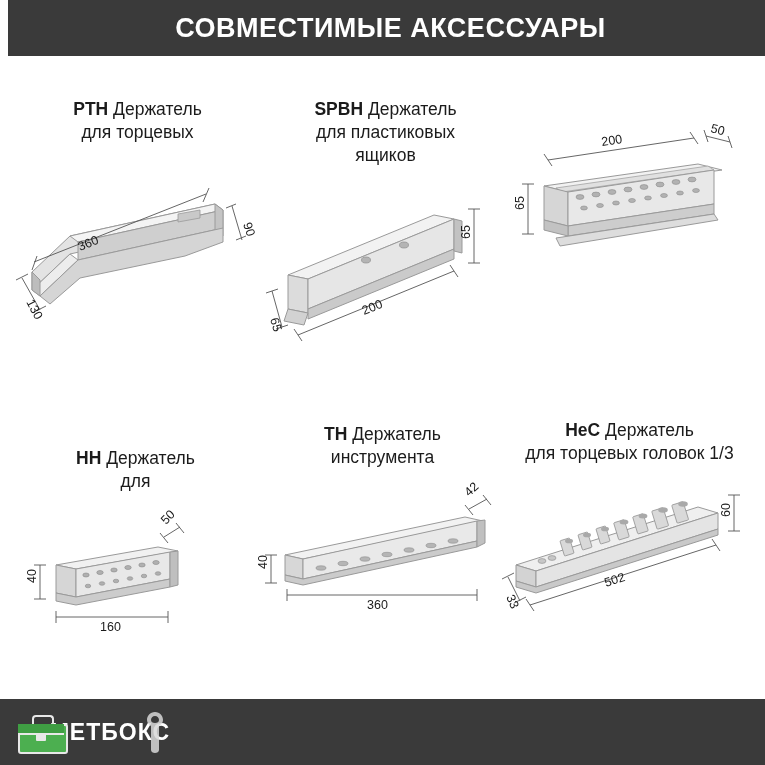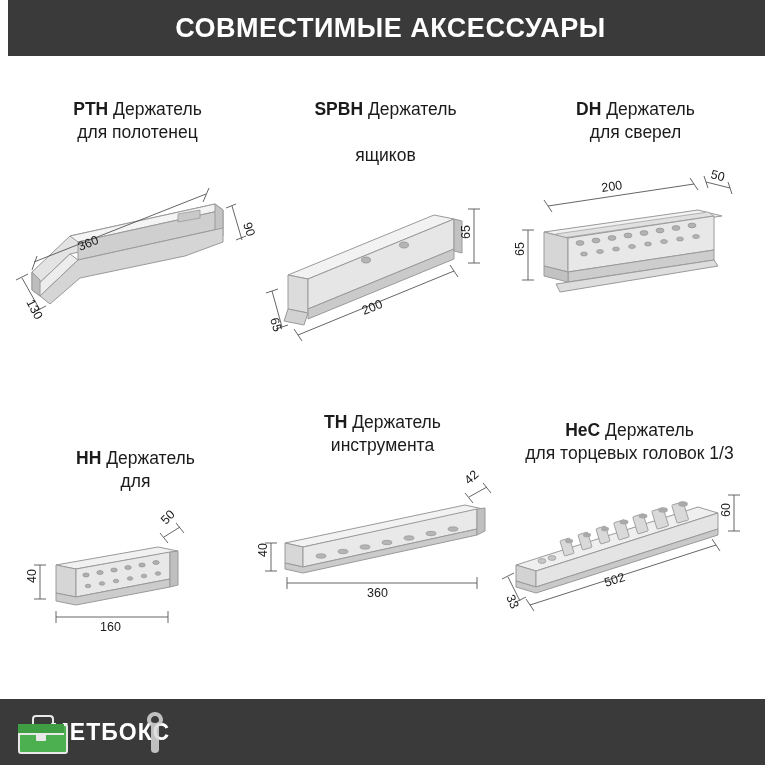--- a/index.html
+++ b/index.html
@@ -151,21 +151,21 @@
   <div class="header">
     <div class="header-title">СОВМЕСТИМЫЕ АКСЕССУАРЫ</div>
   </div>
 
   <div class="grid">
 
     <div class="cell" style="left:10px; top:32px;">
       <div class="cell-title">
         <b>PTH</b>
         <span>Держатель</span><br>
-        <span>для полотенец</span>
+        <span>для торцевых</span>
       </div>
       <div class="cell-figure">
         <svg width="255" height="190" viewBox="0 0 255 190">
 
           <g>
 
             <polygon points="22,128 60,92 205,60 205,78 60,110 22,146" fill="#e3e3e3" stroke="#9a9a9a" stroke-width="1"></polygon>
 
             <polygon points="60,92 205,60 213,66 68,98" fill="#f4f4f4" stroke="#9a9a9a" stroke-width="1"></polygon>
 
@@ -202,21 +202,21 @@
             <text class="dim" x="16" y="158" transform="rotate(62 16 158)">130</text>
           </g>
         </svg>
       </div>
     </div>
 
     <div class="cell" style="left:258px; top:32px;">
       <div class="cell-title">
         <b>SPBH</b>
         <span>Держатель</span><br>
-        <br>
+        <span>для пластиковых</span><br>
         <span>ящиков</span>
       </div>
       <div class="cell-figure">
         <svg width="255" height="190" viewBox="0 0 255 190">
           <g>
 
             <polygon points="30,108 176,48 196,52 50,112" fill="#f2f2f2" stroke="#9a9a9a" stroke-width="1"></polygon>
 
             <polygon points="30,108 50,112 50,146 30,142" fill="#dcdcdc" stroke="#9a9a9a" stroke-width="1"></polygon>
 
@@ -250,25 +250,20 @@
             <line x1="14" y1="124" x2="24" y2="160" stroke="#555" stroke-width="0.9"></line>
             <line x1="8" y1="126" x2="20" y2="122" stroke="#555" stroke-width="0.9"></line>
             <line x1="18" y1="162" x2="30" y2="158" stroke="#555" stroke-width="0.9"></line>
             <text class="dim" x="12" y="152" transform="rotate(74 12 152)">65</text>
           </g>
         </svg>
       </div>
     </div>
 
     <div class="cell" style="left:508px; top:32px;">
-      <div class="cell-title">
-        <b>DH</b>
-        <span>Держатель</span><br>
-        <span>для сверел</span>
-      </div>
       <div class="cell-figure">
         <svg width="255" height="190" viewBox="0 0 255 190">
           <g>
 
             <polygon points="36,88 190,66 214,72 60,94" fill="#f2f2f2" stroke="#9a9a9a" stroke-width="1"></polygon>
 
             <polygon points="48,90 200,68 206,72 54,94" fill="#e0e0e0" stroke="#9a9a9a" stroke-width="0.7"></polygon>
 
             <polygon points="36,88 60,94 60,128 36,122" fill="#d6d6d6" stroke="#9a9a9a" stroke-width="1"></polygon>
             <polygon points="60,94 206,72 206,106 60,128" fill="#e8e8e8" stroke="#9a9a9a" stroke-width="1"></polygon>
@@ -374,21 +369,21 @@
           <g>
             <line x1="48" y1="124" x2="160" y2="124" stroke="#555" stroke-width="0.9"></line>
             <line x1="48" y1="118" x2="48" y2="130" stroke="#555" stroke-width="0.9"></line>
             <line x1="160" y1="118" x2="160" y2="130" stroke="#555" stroke-width="0.9"></line>
             <text class="dim" x="92" y="138">160</text>
           </g>
         </svg>
       </div>
     </div>
 
-    <div class="cell" style="left:255px; top:345px;">
+    <div class="cell" style="left:255px; top:357px;">
       <div class="cell-title">
         <b>TH</b>
         <span>Держатель</span><br>
         <span>инструмента</span>
       </div>
       <div class="cell-figure">
         <svg width="255" height="160" viewBox="0 0 255 160">
           <g>
 
             <polygon points="30,86 210,48 228,52 48,90" fill="#f2f2f2" stroke="#9a9a9a" stroke-width="1"></polygon>

